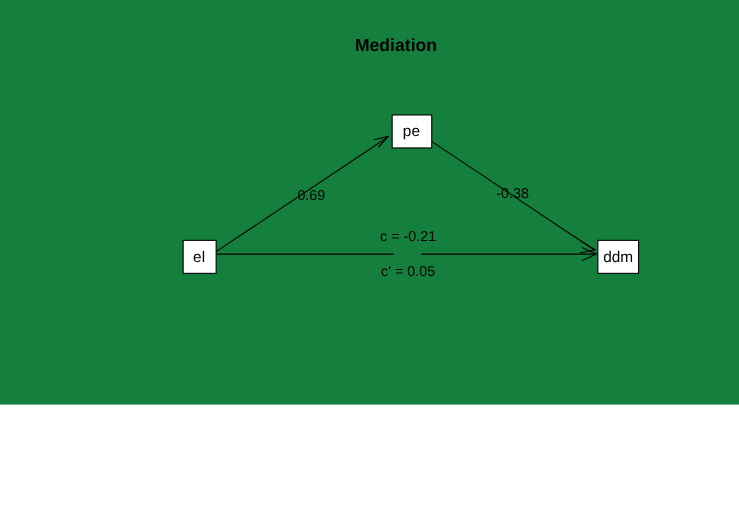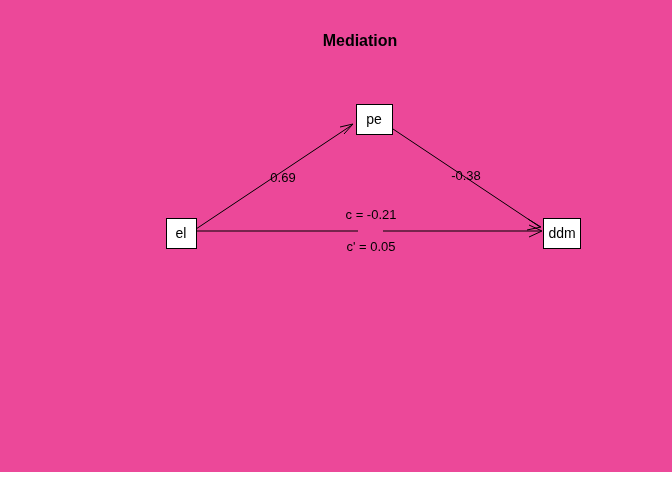--- a/index.html
+++ b/index.html
@@ -6,22 +6,22 @@
     margin: 0;
     padding: 0;
     background: #ffffff;
   }
   body {
     font-family: "Liberation Sans", sans-serif;
   }
   #canvas {
     position: relative;
     width: 672px;
-    height: 472px;
-    background: #ec4899;
+    height: 368px;
+    background: #15803d;
     overflow: hidden;
   }
   #diagram-svg {
     position: absolute;
     left: 0;
     top: 0;
     width: 672px;
     height: 480px;
   }
   .plot-title {

